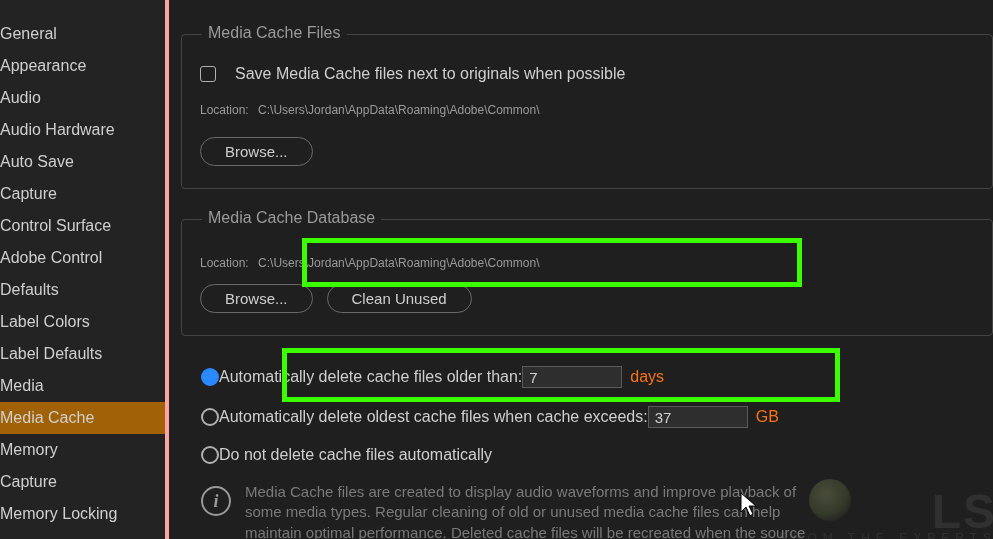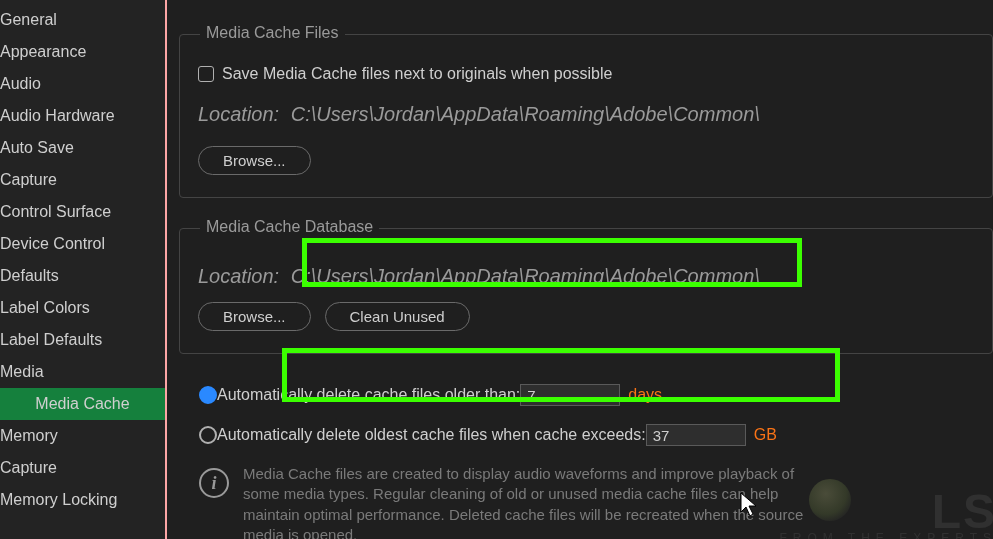--- a/index.html
+++ b/index.html
@@ -13,32 +13,31 @@
     overflow: hidden;
   }
   .root {
     display: flex;
     width: 993px;
     height: 539px;
   }
   .sidebar {
     width: 165px;
     background: #232323;
-    padding-top: 4px;
-    border-right: 2px solid #fca5a5;
+    padding-top: 18px;
+    border-right: 4px solid #fca5a5;
   }
   .sidebar-item {
     font-size: 16px;
     color: #cfcfcf;
     padding: 7px 0 7px 0;
     cursor: default;
   }
   .sidebar-item.selected {
-    background: #15803d;
-    text-align: center;
+    background: #a16207;
   }
   .main {
     flex: 1;
     position: relative;
     padding: 0;
   }
 
   .fieldset {
     border: 1px solid #444;
     border-radius: 4px;
@@ -52,42 +51,41 @@
     left: 20px;
     background: #1f1f1f;
     padding: 0 6px;
     font-size: 16px;
     color: #9a9a9a;
   }
   
   .checkbox-row {
     display: flex;
     align-items: center;
-    gap: 8px;
+    gap: 19px;
   }
   .checkbox {
     width: 16px;
     height: 16px;
     border: 1.5px solid #b0b0b0;
     border-radius: 3px;
     display: inline-flex;
     align-items: center;
     justify-content: center;
     box-sizing: border-box;
     background: transparent;
   }
   .label-txt {
     font-size: 16px;
     color: #cfcfcf;
   }
   .location-row {
     margin-top: 20px;
-    font-size: 20px;
+    font-size: 12px;
     color: #9a9a9a;
-    font-style: italic;
   }
   .location-row .path {
     margin-left: 6px;
     color: #9a9a9a;
   }
   .btn-row {
     display: flex;
     gap: 14px;
     margin-top: 20px;
   }
@@ -243,21 +241,21 @@
 <div class="root">
 
   <div class="sidebar">
     <div class="sidebar-item">General</div>
     <div class="sidebar-item">Appearance</div>
     <div class="sidebar-item">Audio</div>
     <div class="sidebar-item">Audio Hardware</div>
     <div class="sidebar-item">Auto Save</div>
     <div class="sidebar-item">Capture</div>
     <div class="sidebar-item">Control Surface</div>
-    <div class="sidebar-item">Device Control</div>
+    <div class="sidebar-item">Adobe Control</div>
     <div class="sidebar-item">Defaults</div>
     <div class="sidebar-item">Label Colors</div>
     <div class="sidebar-item">Label Defaults</div>
     <div class="sidebar-item">Media</div>
     <div class="sidebar-item selected">Media Cache</div>
     <div class="sidebar-item">Memory</div>
     <div class="sidebar-item">Capture</div>
     <div class="sidebar-item">Memory Locking</div>
   </div>
 
@@ -296,20 +294,24 @@
         <span class="label-txt">Automatically delete cache files older than:</span>
         <input class="num-input" value="7" style="">
         <span class="unit">days</span>
       </div>
       <div class="radio-row">
         <span class="radio"></span>
         <span class="label-txt">Automatically delete oldest cache files when cache exceeds:</span>
         <input class="num-input" value="37" style="">
         <span class="unit">GB</span>
       </div>
+      <div class="radio-row">
+        <span class="radio"></span>
+        <span class="label-txt">Do not delete cache files automatically</span>
+      </div>
     </div>
 
     <div class="info-row">
       <span class="info-icon">i</span>
       <div class="info-text">Media Cache files are created to display audio waveforms and improve playback of some media types.  Regular cleaning of old or unused media cache files can help maintain optimal performance.  Deleted cache files will be recreated when the source media is opened.</div>
     </div>
 
   </div>
 
   <div class="hl-box hl-location"></div>

